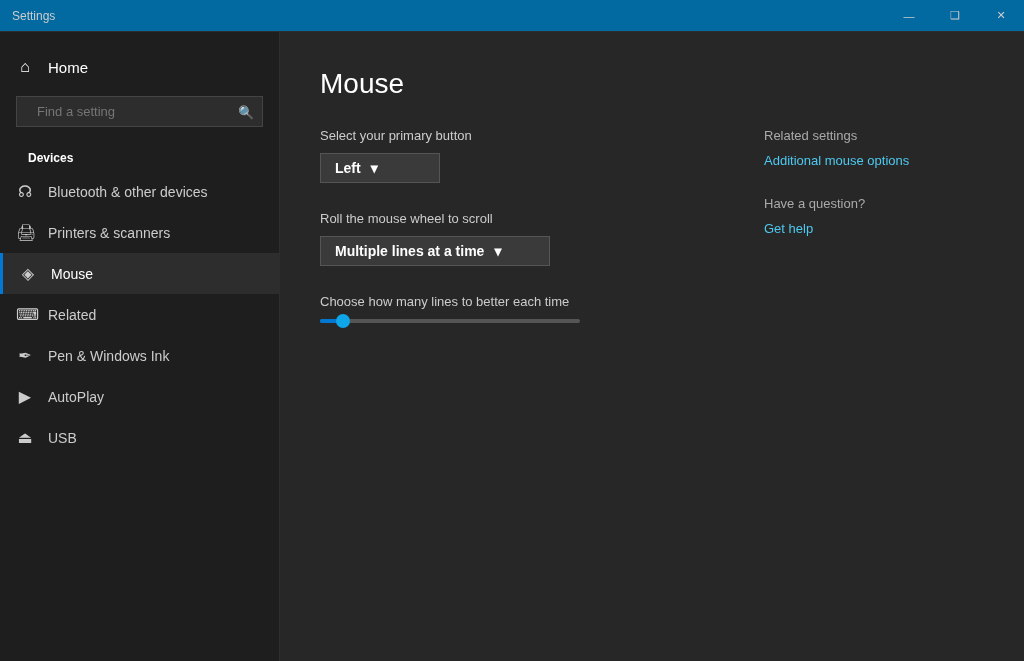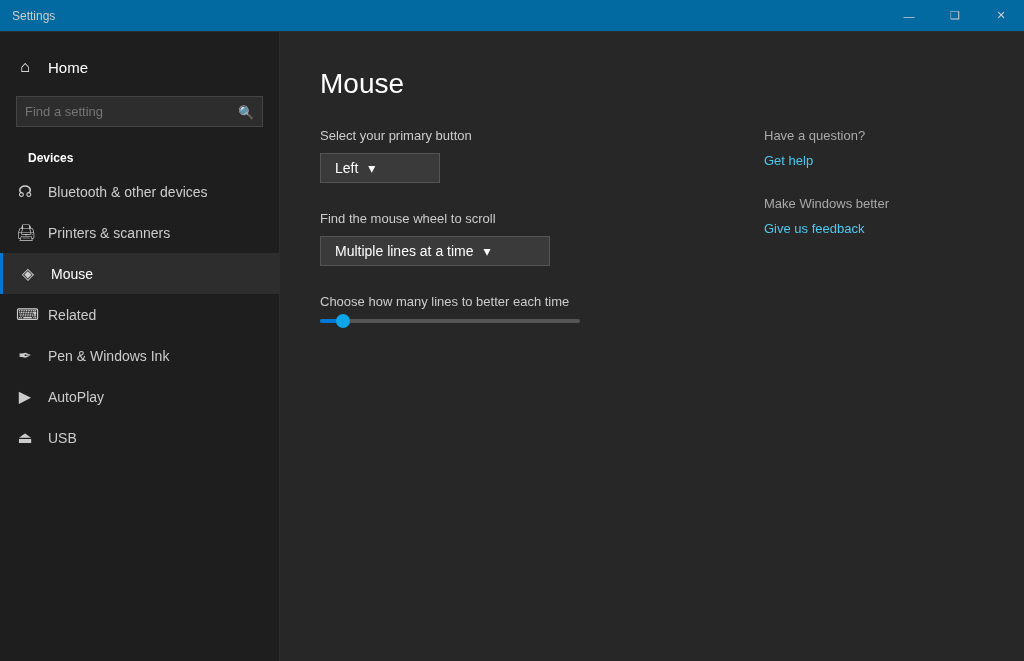--- a/index.html
+++ b/index.html
@@ -67,21 +67,21 @@
     }
     .search-box {
       margin: 10px 16px;
       position: relative;
     }
     .search-input {
       width: 100%;
       background: #2d2d2d;
       border: 1px solid #444;
       color: #ccc;
-      padding: 7px 32px 7px 8px;
+      padding: 7px 32px 7px 20px;
       font-size: 13px;
       outline: none;
     }
     .search-icon-wrap {
       position: absolute;
       right: 8px;
       top: 50%;
       transform: translateY(-50%);
       color: #aaa;
       font-size: 13px;
@@ -155,20 +155,21 @@
       display: inline-flex;
       align-items: center;
       gap: 10px;
       background: #3a3a3a;
       border: 1px solid #555;
       padding: 6px 14px;
       cursor: pointer;
       font-size: 14px;
       color: #ffffff;
       min-width: 120px;
+      font-weight: bold;
     }
     .dropdown-wide {
       min-width: 230px;
       text-align: right;
     }
 
     
     .slider-container {
       margin-top: 8px;
     }
@@ -311,21 +312,21 @@
 
         <div class="setting-group">
           <div class="setting-label">Select your primary button</div>
           <div class="dropdown">
             <span>Left</span>
             <span>▾</span>
           </div>
         </div>
 
         <div class="setting-group">
-          <div class="setting-label">Find the mouse wheel to scroll</div>
+          <div class="setting-label">Roll the mouse wheel to scroll</div>
           <div class="dropdown dropdown-wide">
             <span>Multiple lines at a time</span>
             <span>▾</span>
           </div>
         </div>
 
         <div class="setting-group">
           <div class="setting-label">Choose how many lines to better each time</div>
           <div class="slider-container">
             <div class="slider-track">
@@ -333,28 +334,28 @@
               <div class="slider-thumb"></div>
             </div>
           </div>
         </div>
 
 
       </div>
 
       <div class="settings-right">
 
+        <div class="right-section">
+          <div class="right-section-title">Related settings</div>
+          <a class="right-link">Additional mouse options</a>
+        </div>
 
         <div class="right-section">
           <div class="right-section-title">Have a question?</div>
           <a class="right-link">Get help</a>
         </div>
 
-        <div class="right-section">
-          <div class="right-section-title">Make Windows better</div>
-          <a class="right-link">Give us feedback</a>
-        </div>
 
       </div>
     </div>
   </div>
 
 </div>
 
 </body></html>

